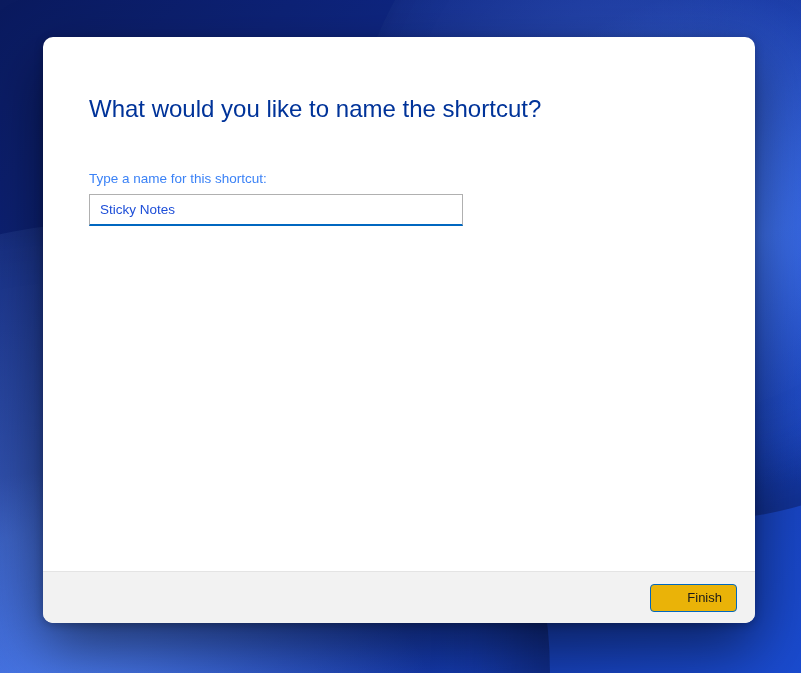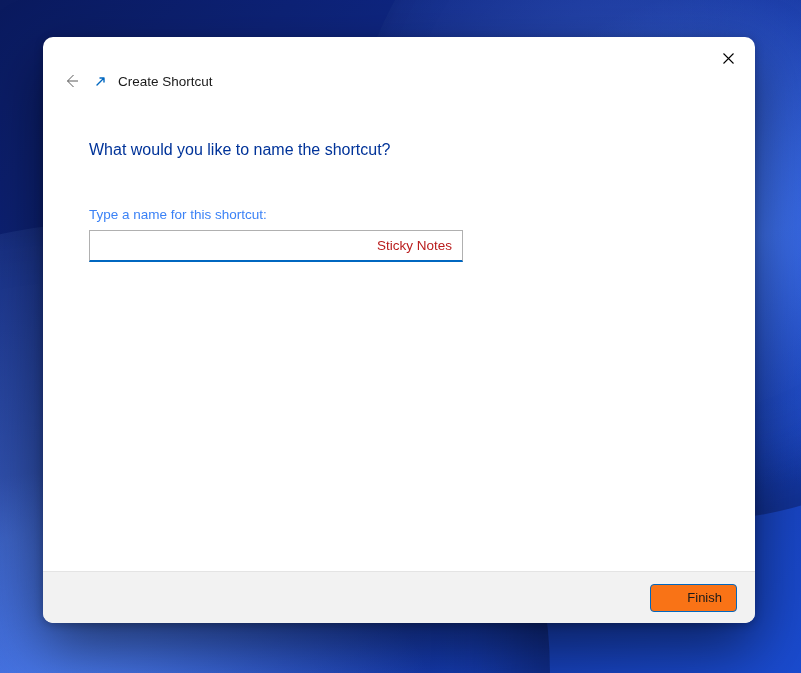--- a/index.html
+++ b/index.html
@@ -119,44 +119,43 @@
       border-radius: 4px;
       cursor: default;
     }
 
     .content {
       flex: 1;
       padding: 58px 46px 20px 46px;
     }
 
     .heading {
-      font-size: 16px;
+      font-size: 24px;
       color: #003399;
       font-weight: 400;
       margin-bottom: 48px;
     }
 
     .field-label {
       font-size: 13.5px;
       color: #3b82f6;
       margin-bottom: 8px;
     }
 
     .name-input {
       width: 374px;
       height: 32px;
       border: 1px solid #b0b0b0;
       border-bottom: 2px solid #0067c0;
       padding: 0 10px;
       font-size: 13.5px;
       font-family: inherit;
-      color: #b91c1c;
+      color: #1d4ed8;
       outline: none;
       background: #ffffff;
-      text-align: right;
     }
 
     .hint-text {
       font-size: 13.5px;
       color: #1a1a1a;
       margin-top: 56px;
     }
 
     .button-bar {
       height: 52px;
@@ -177,52 +176,31 @@
       border-radius: 4px;
       font-size: 13px;
       font-family: inherit;
       color: #1a1a1a;
       cursor: default;
       padding: 0 14px;
     }
 
     .btn-primary {
       border: 1.5px solid #0067c0;
-      background: #f97316;
+      background: #eab308;
       padding-left: 36px;
     }
   </style>
 </head>
 <body>
 
 <div class="wallpaper"></div>
 
 <div class="dialog">
 
-  <div class="titlebar">
-    <div class="back-arrow">
-      <svg width="16" height="16" viewBox="0 0 16 16">
-        <path d="M 10.5 2 L 4.5 8 L 10.5 14" stroke="#5a5a5a" stroke-width="1" fill="none"></path>
-        <path d="M 4.5 8 L 15 8" stroke="#5a5a5a" stroke-width="1" fill="none"></path>
-      </svg>
-    </div>
-    <div class="title-wrap">
-      <span class="shortcut-arrow-icon">
-        <svg width="12" height="12" viewBox="0 0 12 12">
-          <path d="M 2 10 L 9 3 M 9 3 L 5 3 M 9 3 L 9 7" stroke="#0067c0" stroke-width="1.4" fill="none" stroke-linecap="round" stroke-linejoin="round"></path>
-        </svg>
-      </span>
-      <span class="wizard-title">Create Shortcut</span>
-    </div>
-    <div class="close-btn">
-      <svg width="11" height="11" viewBox="0 0 11 11">
-        <path d="M 0.5 0.5 L 10.5 10.5 M 10.5 0.5 L 0.5 10.5" stroke="currentColor" stroke-width="1.1"></path>
-      </svg>
-    </div>
-  </div>
 
   <div class="content">
     <h1 class="heading">What would you like to name the shortcut?</h1>
 
     <div class="field-label">Type a name for this shortcut:</div>
     <input type="text" class="name-input" value="Sticky Notes" style="">
 
   </div>
 
   <div class="button-bar">

